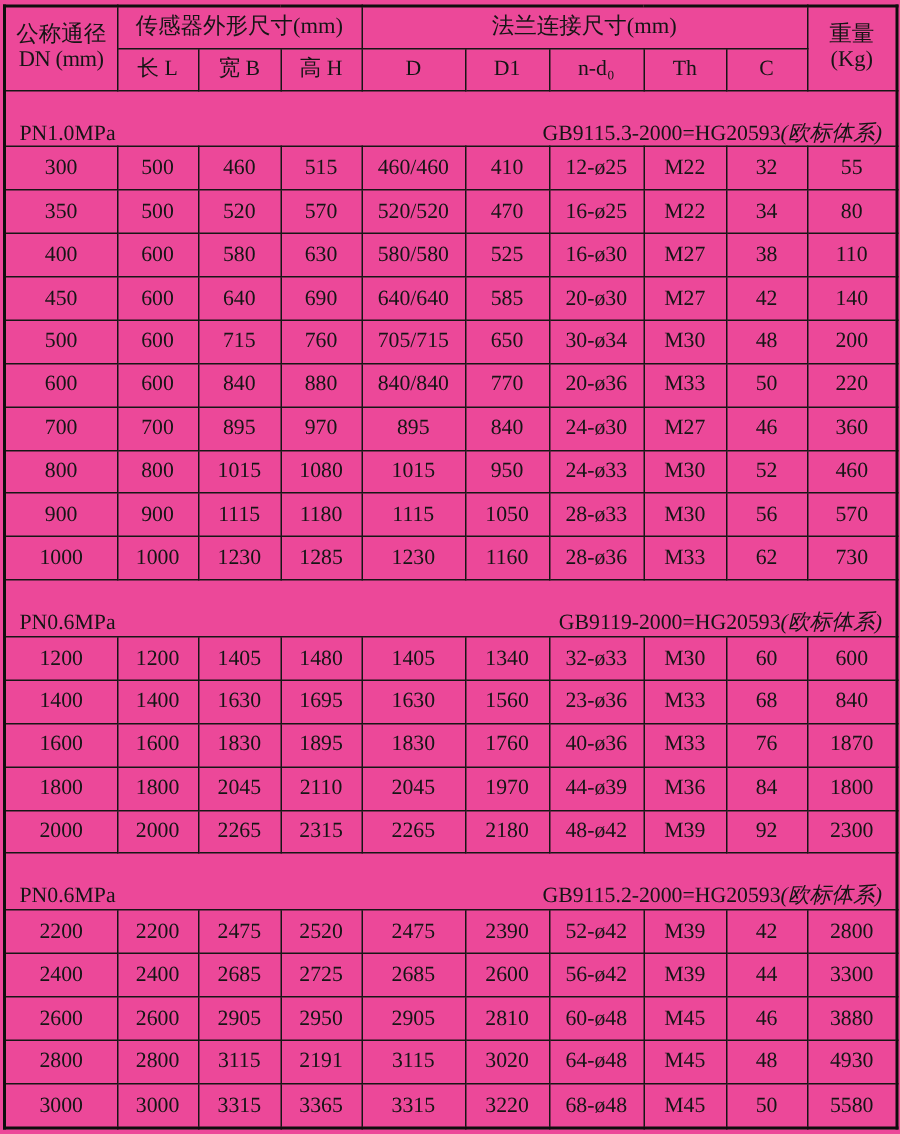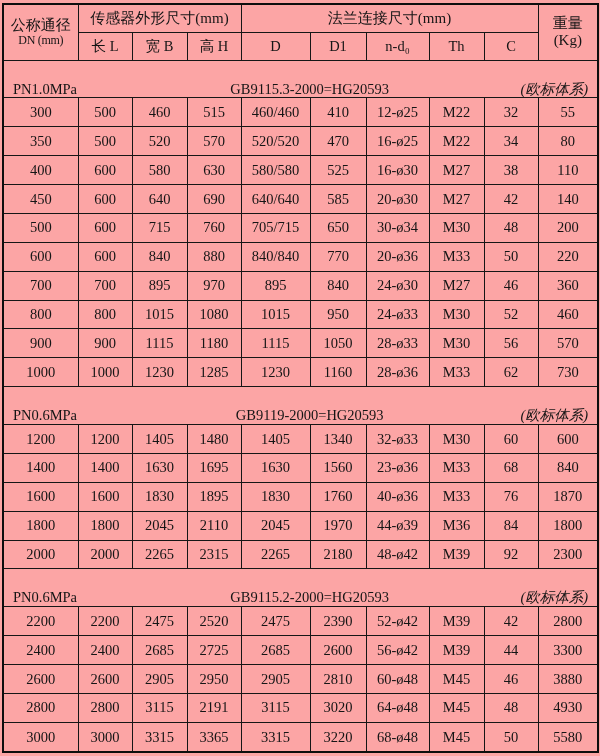--- a/index.html
+++ b/index.html
@@ -11,21 +11,21 @@
     width: 600px;
     height: 756px;
     overflow: hidden;
     position: relative;
     font-family: "Liberation Serif", "DejaVu Serif", serif;
     color: #151515;
   }
   .doc-page {
     position: absolute;
     inset: 0;
-    background: #fca5a5;
+    background: #ec4899;
   }
   table.spec-table {
     border-collapse: collapse;
     table-layout: fixed;
     width: 595px;
     height: 750px;
     margin: 3px 0 0 2px;
     border: 2.5px solid #0e0e0e;
   }
   .spec-table th, .spec-table td {
@@ -36,41 +36,41 @@
     font-weight: normal;
     font-size: 14.5px;
     line-height: 1.15;
     overflow: hidden;
     white-space: nowrap;
   }
   .spec-table thead tr.group-row { height: 28px; }
   .spec-table thead tr.sub-row { height: 28px; }
   .spec-table th.group-th { font-size: 15px; font-family: Liberation Serif, serif; }
   .spec-table th.span-th .l1 { font-size: 15px; display: block; }
-  .spec-table th.span-th .l2 { font-size: 12px; display: block; letter-spacing: -0.3px; }
+  .spec-table th.span-th .l2 { font-size: 15px; display: block; letter-spacing: -0.3px; }
   .spec-table tr.section-row { height: 31px; }
   .spec-table tr.section-row td {
     text-align: left;
   }
   .section-inner {
     display: flex;
     align-items: center;
     padding: 0 9px;
     width: 100%;
     box-sizing: border-box;
     margin-top: 20px;
   }
   .sec-pressure {
     width: 86px;
     flex: 0 0 86px;
     text-align: left;
   }
   .sec-standard {
     flex: 1 1 auto;
-    text-align: center;
+    text-align: right;
   }
   .sec-note {
     flex: 0 0 auto;
     text-align: right;
     font-style: italic;
   }
 </style>
 </head>
 <body>
 

